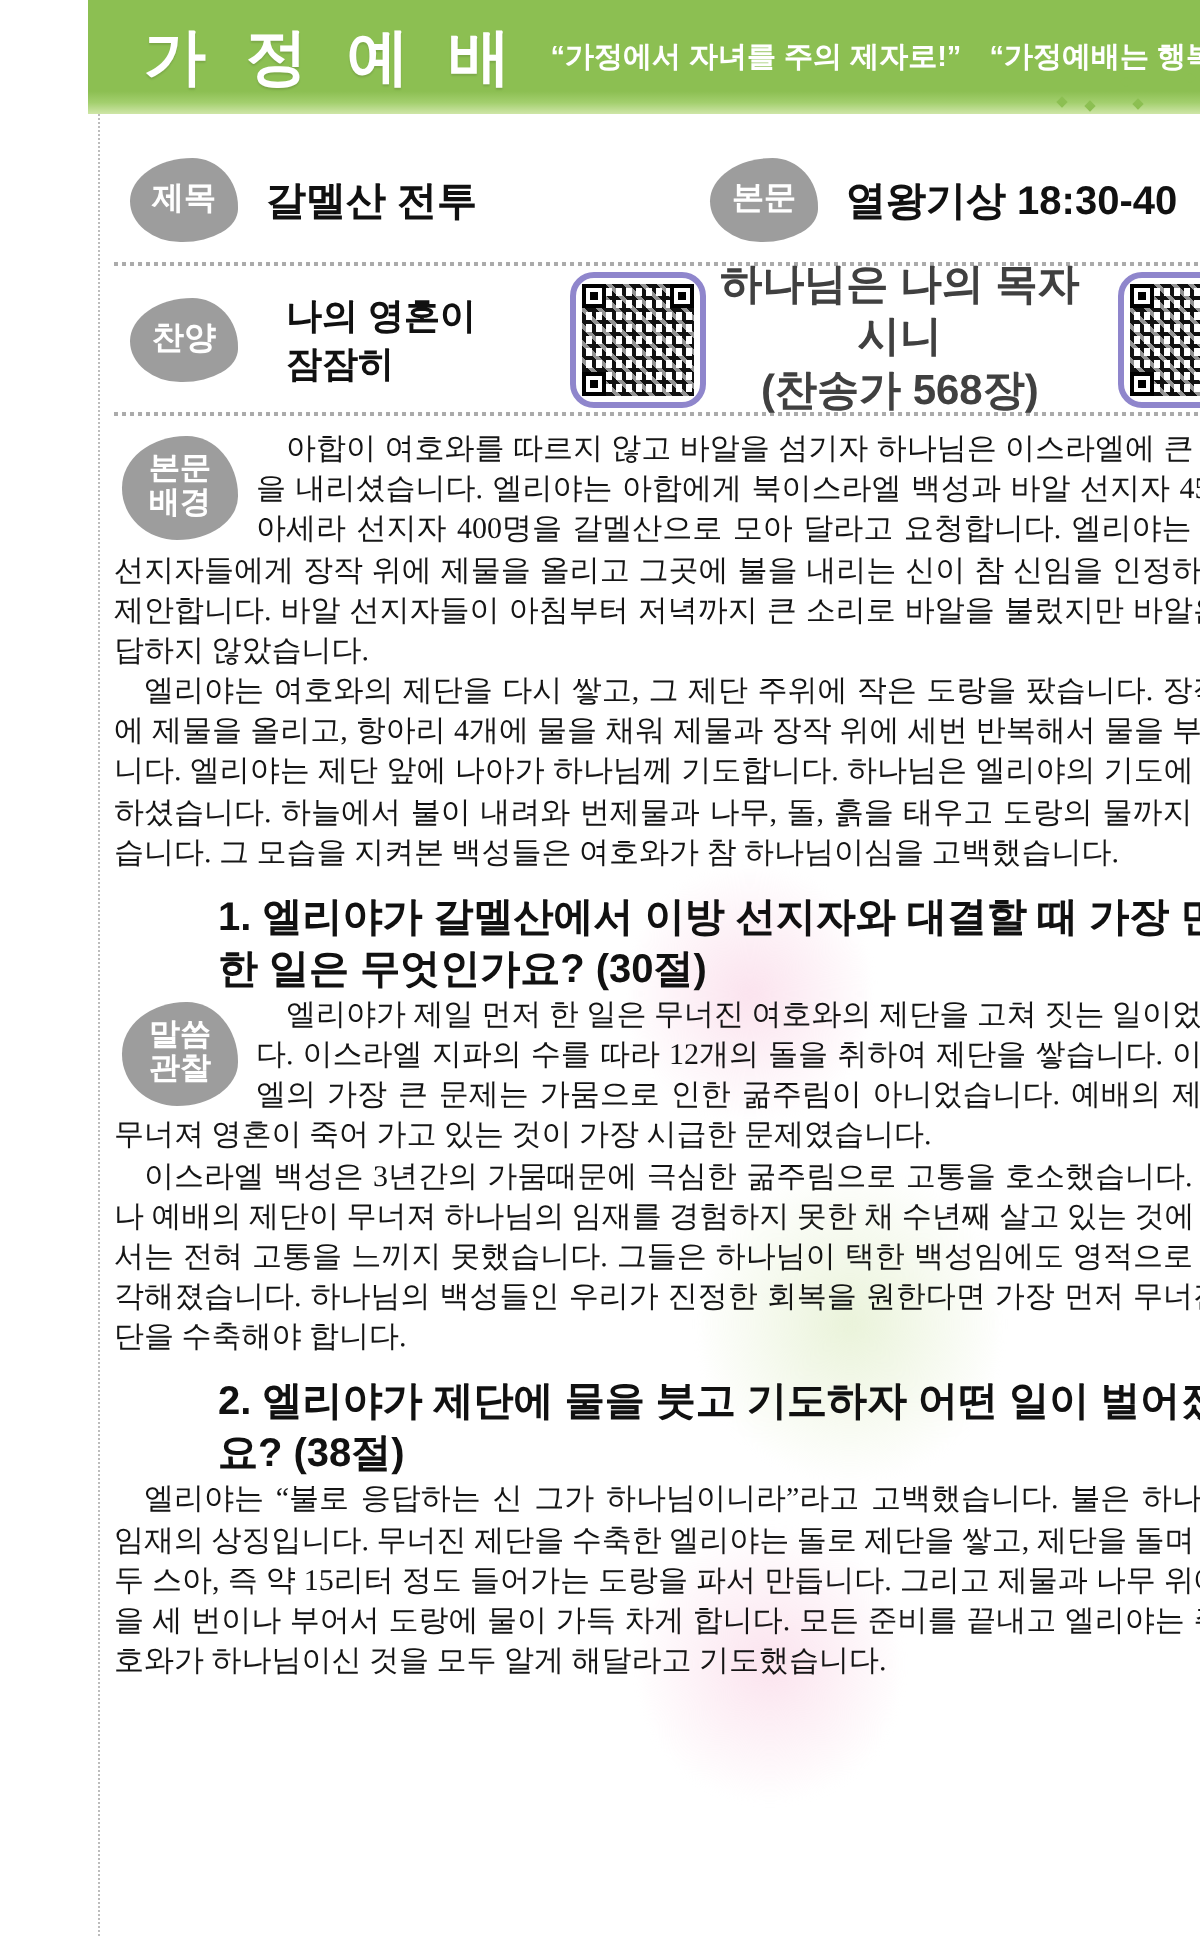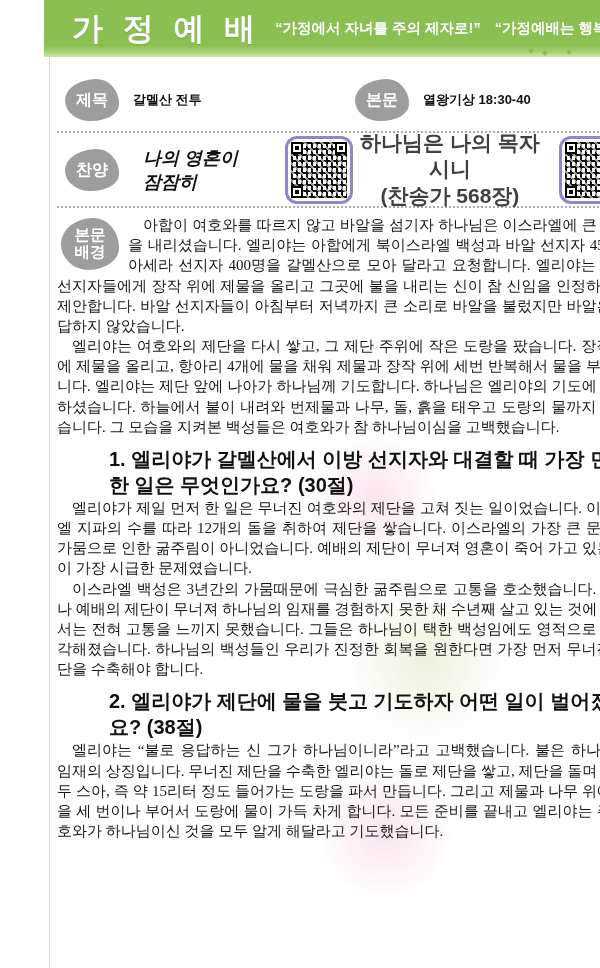--- a/index.html
+++ b/index.html
@@ -27,21 +27,21 @@
   .badge{background:#9d9d9d;color:#fff;font-family:"Liberation Sans",sans-serif;font-weight:bold;display:flex;flex-direction:column;align-items:center;justify-content:center;text-align:center;line-height:1.08;flex:none;}
   .b1{width:54px;height:42px;font-size:16px;border-radius:62% 45% 55% 50%/55% 62% 42% 52%;}
   .b2{width:58px;height:52px;font-size:15.5px;border-radius:58% 46% 55% 50%/52% 60% 44% 52%;}
   .float-badge{float:left;margin:3px 9px 4px 4px;}
 
   
   .row{display:flex;align-items:center;border-bottom:2px dotted #ababab;}
   .row1{height:62px;}
   .row2{height:73px;}
   .cell{display:flex;align-items:center;gap:14px;}
-  .val{font-family:"Liberation Sans",sans-serif;font-weight:bold;font-size:13px;color:#111;}
+  .val{font-family:"Liberation Sans",sans-serif;font-weight:bold;font-size:20px;color:#111;}
   .val2{font-family:"Liberation Sans",sans-serif;font-weight:bold;font-size:21px;color:#404040;text-align:center;line-height:1.25;}
 
   
   .qr{flex:none;width:56px;height:56px;border:3px solid #8f86cc;border-radius:12px;background:#fff;padding:3px;box-sizing:content-box;}
   .qr-in{position:relative;width:100%;height:100%;background:
       repeating-linear-gradient(45deg,rgba(255,255,255,.55) 0 2px,transparent 2px 6px),
       repeating-linear-gradient(90deg,#111 0 2px,transparent 2px 5px),
       repeating-linear-gradient(0deg,#111 0 2px,#fff 2px 6px);}
   .qr .f{position:absolute;width:12px;height:12px;border:2px solid #000;background:#fff;box-sizing:border-box;}
   .qr .f::after{content:"";position:absolute;inset:2px;background:#000;}
@@ -90,21 +90,21 @@
       </div>
       <div class="cell" style="flex:1;padding-left:14px;">
         <div class="badge b1">본문</div>
         <div class="val">열왕기상 18:30-40</div>
       </div>
     </div>
 
     <div class="row row2 z">
       <div class="cell" style="flex:1.05;padding-left:8px;gap:24px;">
         <div class="badge b1">찬양</div>
-        <div class="val" style="font-size:18px;font-style:italic;">나의 영혼이 잠잠히</div>
+        <div class="val" style="font-size:18px;">나의 영혼이 잠잠히</div>
         <div class="qr">
             <div class="qr-in">
               <span class="f tl"></span>
               <span class="f tr"></span>
               <span class="f bl"></span>
             </div>
           </div>
       </div>
       <div class="cell" style="flex:1;justify-content:flex-end;gap:12px;padding-right:4px;">
         <div class="val2">
@@ -125,20 +125,24 @@
       <div class="badge b2 float-badge">
         <div>본문</div>
         <div>배경</div>
       </div>
       <p class="t">아합이 여호와를 따르지 않고 바알을 섬기자 하나님은 이스라엘에 큰 가뭄을 내리셨습니다. 엘리야는 아합에게 북이스라엘 백성과 바알 선지자 450명, 아세라 선지자 400명을 갈멜산으로 모아 달라고 요청합니다. 엘리야는 바알 선지자들에게 장작 위에 제물을 올리고 그곳에 불을 내리는 신이 참 신임을 인정하자고 제안합니다. 바알 선지자들이 아침부터 저녁까지 큰 소리로 바알을 불렀지만 바알은 응답하지 않았습니다.</p>
       <p class="t">엘리야는 여호와의 제단을 다시 쌓고, 그 제단 주위에 작은 도랑을 팠습니다. 장작 위에 제물을 올리고, 항아리 4개에 물을 채워 제물과 장작 위에 세번 반복해서 물을 부었습니다. 엘리야는 제단 앞에 나아가 하나님께 기도합니다. 하나님은 엘리야의 기도에 응답하셨습니다. 하늘에서 불이 내려와 번제물과 나무, 돌, 흙을 태우고 도랑의 물까지 핥았습니다. 그 모습을 지켜본 백성들은 여호와가 참 하나님이심을 고백했습니다.</p>
     </div>
 
     <div class="sect z">
       <div class="q qline">1. 엘리야가 갈멜산에서 이방 선지자와  대결할 때 가장 먼저 한 일은 무엇인가요? (30절)</div>
+      <div class="badge b2 float-badge">
+        <div>말씀</div>
+        <div>관찰</div>
+      </div>
       <p class="t">엘리야가 제일 먼저 한 일은 무너진 여호와의 제단을 고쳐 짓는 일이었습니다. 이스라엘 지파의 수를 따라 12개의 돌을 취하여 제단을 쌓습니다. 이스라엘의 가장 큰 문제는 가뭄으로 인한 굶주림이 아니었습니다. 예배의 제단이 무너져 영혼이 죽어 가고 있는 것이 가장 시급한 문제였습니다.</p>
       <p class="t">이스라엘 백성은 3년간의 가뭄때문에 극심한 굶주림으로 고통을 호소했습니다. 그러나 예배의 제단이 무너져 하나님의 임재를 경험하지 못한 채 수년째 살고 있는 것에 대해서는 전혀 고통을 느끼지 못했습니다. 그들은 하나님이 택한 백성임에도 영적으로 무감각해졌습니다. 하나님의 백성들인 우리가 진정한 회복을 원한다면 가장 먼저 무너진 제단을 수축해야 합니다.</p>
       <div class="q qline">2.  엘리야가 제단에 물을 붓고 기도하자 어떤 일이 벌어졌나요? (38절)</div>
       <p class="t">엘리야는 “불로 응답하는 신 그가 하나님이니라”라고 고백했습니다. 불은 하나님의 임재의 상징입니다. 무너진 제단을 수축한 엘리야는 돌로 제단을 쌓고, 제단을 돌며 물이 두 스아, 즉 약 15리터 정도 들어가는 도랑을 파서 만듭니다. 그리고 제물과 나무 위에 물을 세 번이나 부어서 도랑에 물이 가득 차게 합니다. 모든 준비를 끝내고 엘리야는 주 여호와가 하나님이신 것을 모두 알게 해달라고 기도했습니다.</p>
 
     </div>
 
     <div class="bottom-line"></div>
   </div>
 </div>

